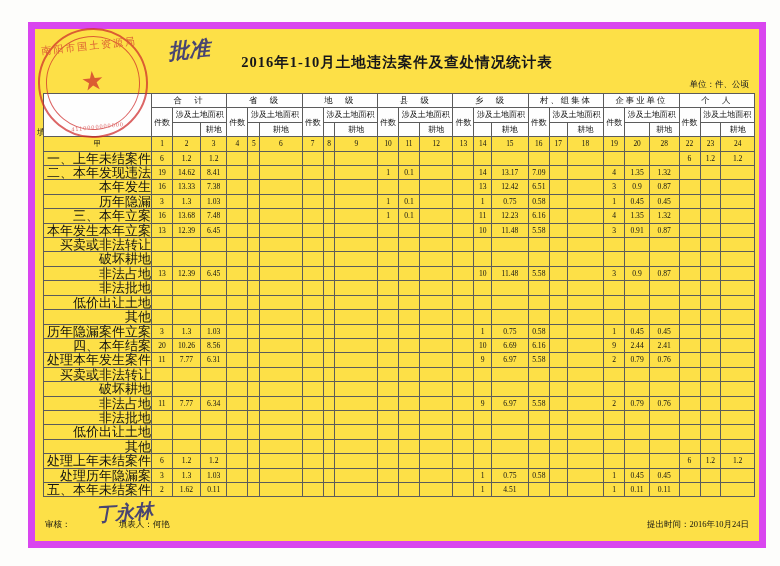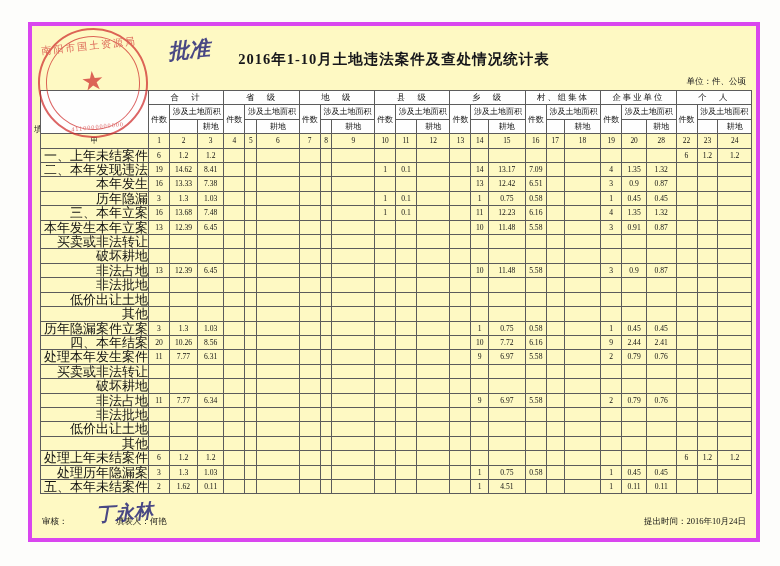--- a/index.html
+++ b/index.html
@@ -13,22 +13,22 @@
   }
   .page{
     position:absolute;
     left:0;top:0;width:780px;height:566px;
     background:#fdfdfb;
   }
   .sheet{
     position:absolute;
     left:28px;top:22px;
     width:724px;height:512px;
-    border:4px solid #d946ef;
-    background:#fef9c3;
+    border:7px solid #d946ef;
+    background:#fde047;
   }
   .title{
     position:absolute;
     left:0;top:24px;width:724px;
     text-align:center;
     font-size:14.5px;
     font-weight:bold;
     letter-spacing:1px;
     color:#16161a;
   }
@@ -584,21 +584,21 @@
             <td class="num"></td>
             <td class="num"></td>
             <td class="num"></td>
             <td class="num"></td>
             <td class="num"></td>
             <td class="num"></td>
             <td class="num"></td>
             <td class="num"></td>
             <td class="num"></td>
             <td class="num">10</td>
-            <td class="num">7.72</td>
+            <td class="num">6.69</td>
             <td class="num">6.16</td>
             <td class="num"></td>
             <td class="num"></td>
             <td class="num">9</td>
             <td class="num">2.44</td>
             <td class="num">2.41</td>
             <td class="num"></td>
             <td class="num"></td>
             <td class="num"></td>
           </tr>

